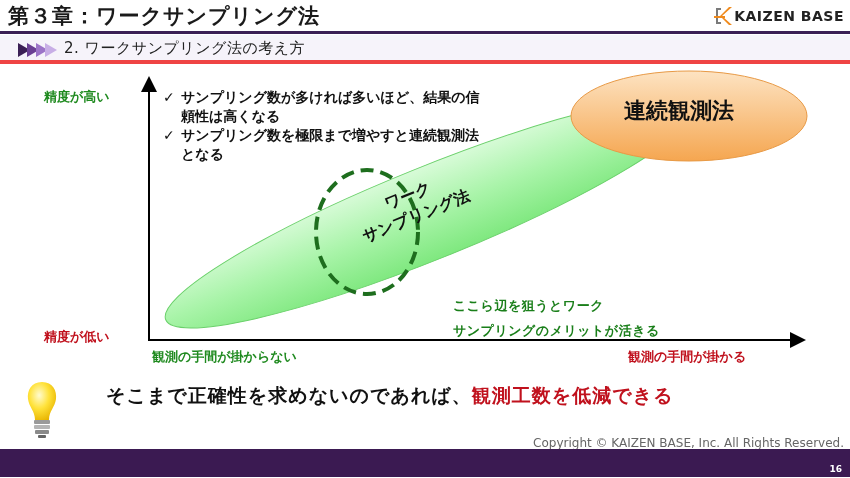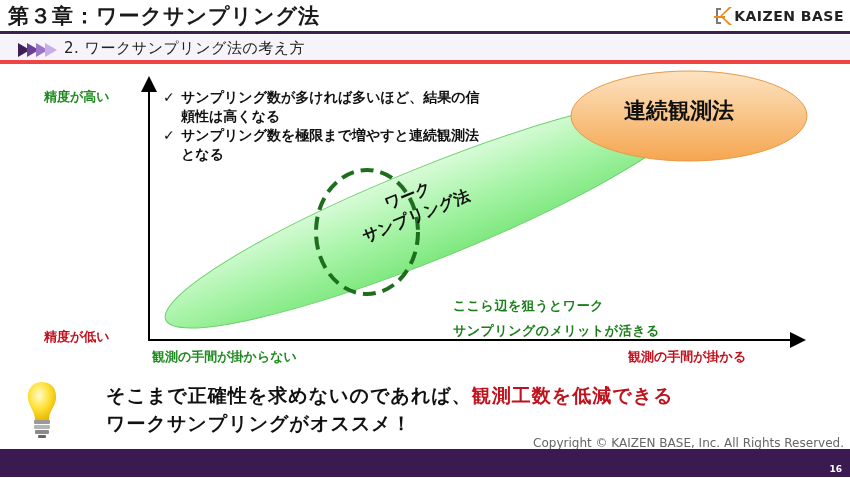--- a/index.html
+++ b/index.html
@@ -135,20 +135,19 @@
   <rect x="12" y="40" width="16" height="4" rx="1" fill="#9a9a9a"></rect>
   <rect x="12" y="45" width="16" height="4" rx="1" fill="#b5b5b5"></rect>
   <rect x="13" y="50" width="14" height="4" rx="1" fill="#8a8a8a"></rect>
   <rect x="16" y="55" width="8" height="3" rx="1" fill="#666"></rect>
 </svg>
 
 <div class="bottom-msg">
   <div>
     <span>そこまで正確性を求めないのであれば、</span><span class="hl">観測工数を低減できる</span>
   </div>
-  <div>ワークサンプリングがオススメ！</div>
 </div>
 
 <div class="copyright">Copyright ©  KAIZEN BASE, Inc.  All Rights Reserved.</div>
 
 <div class="footer">
   <div class="page-num">16</div>
 </div>
 
 </body></html>

